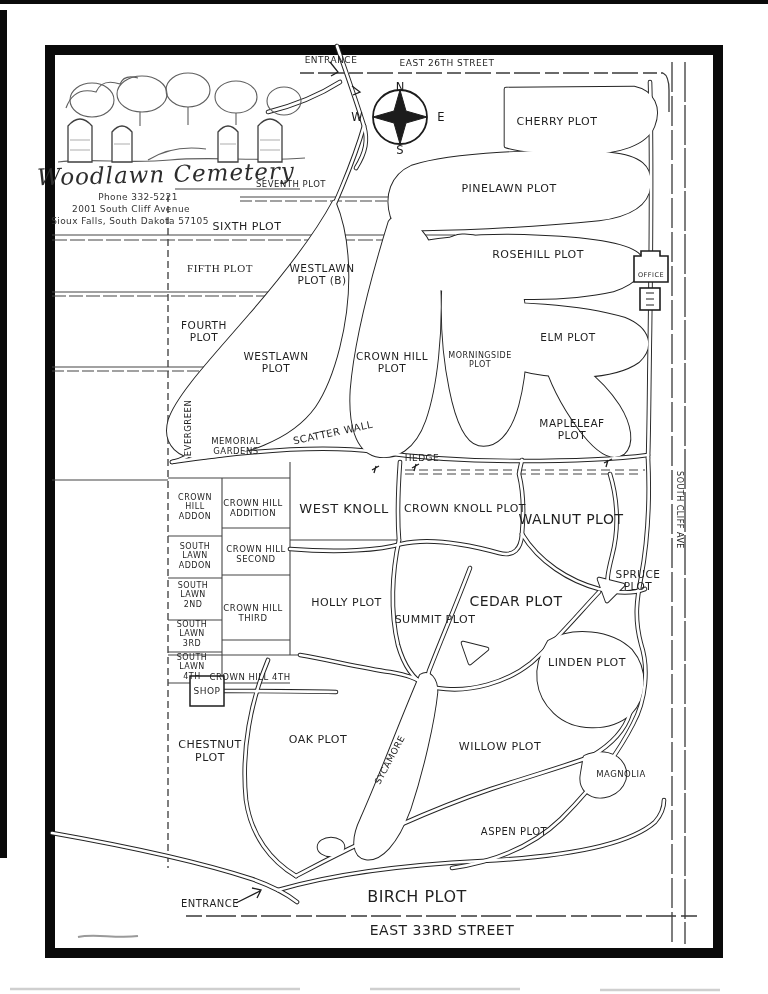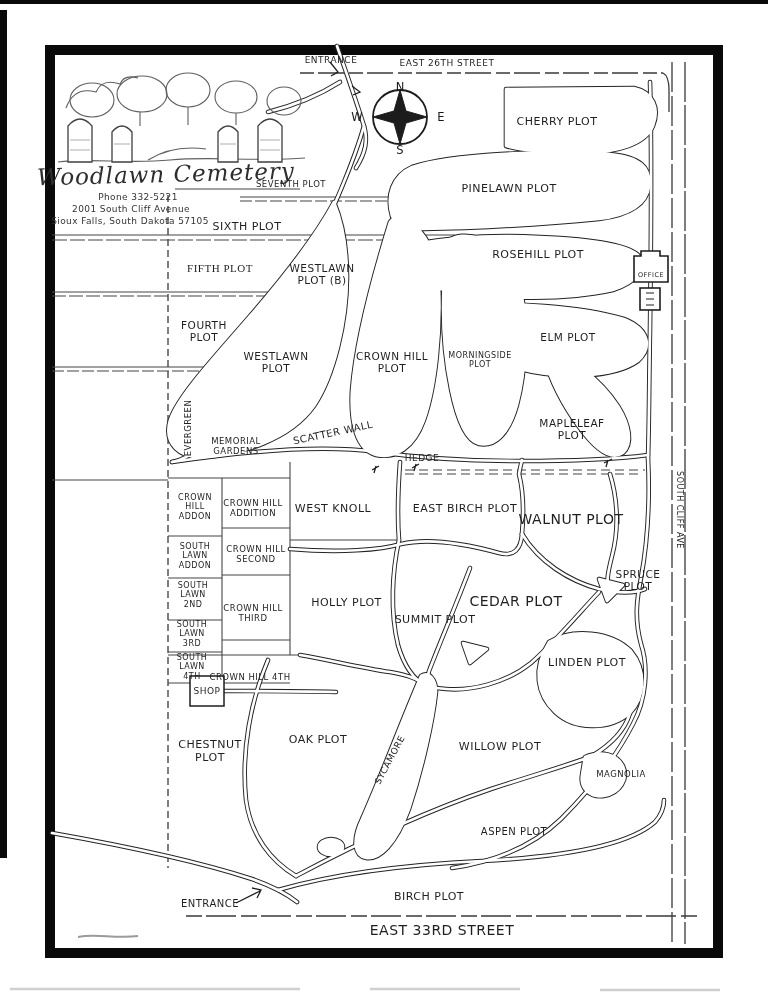--- a/index.html
+++ b/index.html
@@ -237,22 +237,22 @@
       <div class="maplabel" style="left: 188px; top: 428px; font-size: 8.5px; transform: translate(-50%, -50%) rotate(-90deg);">EVERGREEN</div>
       <div class="maplabel" style="left: 236px; top: 446px; font-size: 8.5px; transform: translate(-50%, -50%) rotate(0deg);">MEMORIAL
 GARDENS</div>
       <div class="maplabel" style="left: 333px; top: 433px; font-size: 10px; transform: translate(-50%, -50%) rotate(-12deg);">SCATTER WALL</div>
       <div class="maplabel" style="left: 422px; top: 458px; font-size: 9px; transform: translate(-50%, -50%) rotate(0deg);">HEDGE</div>
       <div class="maplabel" style="left: 195px; top: 507px; font-size: 8px; transform: translate(-50%, -50%) rotate(0deg);">CROWN
 HILL
 ADDON</div>
       <div class="maplabel" style="left: 253px; top: 508px; font-size: 8.5px; transform: translate(-50%, -50%) rotate(0deg);">CROWN HILL
 ADDITION</div>
-      <div class="maplabel" style="left: 333px; top: 509px; font-size: 11px; transform: translate(-50%, -50%) rotate(0deg);">WEST KNOLL</div>
-      <div class="maplabel" style="left: 465px; top: 509px; font-size: 11px; transform: translate(-50%, -50%) rotate(0deg);">EAST BIRCH PLOT</div>
+      <div class="maplabel" style="left: 344px; top: 509px; font-size: 13px; transform: translate(-50%, -50%) rotate(0deg);">WEST KNOLL</div>
+      <div class="maplabel" style="left: 465px; top: 509px; font-size: 11px; transform: translate(-50%, -50%) rotate(0deg);">CROWN KNOLL PLOT</div>
       <div class="maplabel" style="left: 571px; top: 519px; font-size: 14px; transform: translate(-50%, -50%) rotate(0deg);">WALNUT PLOT</div>
       <div class="maplabel" style="left: 195px; top: 556px; font-size: 8px; transform: translate(-50%, -50%) rotate(0deg);">SOUTH
 LAWN
 ADDON</div>
       <div class="maplabel" style="left: 256px; top: 554px; font-size: 8.5px; transform: translate(-50%, -50%) rotate(0deg);">CROWN HILL
 SECOND</div>
       <div class="maplabel" style="left: 193px; top: 595px; font-size: 8px; transform: translate(-50%, -50%) rotate(0deg);">SOUTH
 LAWN
 2ND</div>
       <div class="maplabel" style="left: 253px; top: 613px; font-size: 8.5px; transform: translate(-50%, -50%) rotate(0deg);">CROWN HILL
@@ -272,19 +272,19 @@
       <div class="maplabel" style="left: 250px; top: 665px; font-size: 8.5px; transform: translate(-50%, -50%) rotate(0deg); margin-top: 12px;">CROWN HILL 4TH</div>
       <div class="maplabel" style="left: 207px; top: 691px; font-size: 9px; transform: translate(-50%, -50%) rotate(0deg);">SHOP</div>
       <div class="maplabel" style="left: 210px; top: 752px; font-size: 11px; transform: translate(-50%, -50%) rotate(0deg);">CHESTNUT
 PLOT</div>
       <div class="maplabel" style="left: 318px; top: 740px; font-size: 11px; transform: translate(-50%, -50%) rotate(0deg);">OAK PLOT</div>
       <div class="maplabel" style="left: 390px; top: 760px; font-size: 9px; transform: translate(-50%, -50%) rotate(-62deg);">SYCAMORE</div>
       <div class="maplabel" style="left: 500px; top: 747px; font-size: 11px; transform: translate(-50%, -50%) rotate(0deg);">WILLOW PLOT</div>
       <div class="maplabel" style="left: 621px; top: 774px; font-size: 8.5px; transform: translate(-50%, -50%) rotate(0deg);">MAGNOLIA</div>
       <div class="maplabel" style="left: 514px; top: 832px; font-size: 10px; transform: translate(-50%, -50%) rotate(0deg);">ASPEN PLOT</div>
       <div class="maplabel" style="left: 210px; top: 904px; font-size: 10px; transform: translate(-50%, -50%) rotate(0deg);">ENTRANCE</div>
-      <div class="maplabel" style="left: 417px; top: 897px; font-size: 11px; transform: translate(-50%, -50%) rotate(0deg); margin-left: 12px;">BIRCH PLOT</div>
+      <div class="maplabel" style="left: 417px; top: 897px; font-size: 16px; transform: translate(-50%, -50%) rotate(0deg);">BIRCH PLOT</div>
       <div class="maplabel" style="left: 442px; top: 930px; font-size: 14px; transform: translate(-50%, -50%) rotate(0deg);">EAST 33RD STREET</div>
       <div class="maplabel" style="left: 679px; top: 510px; font-size: 8px; transform: translate(-50%, -50%) rotate(90deg);">SOUTH CLIFF AVE</div>
     </div>
 
   <div class="ghost-text"></div>
 </div>
 
 </body></html>

